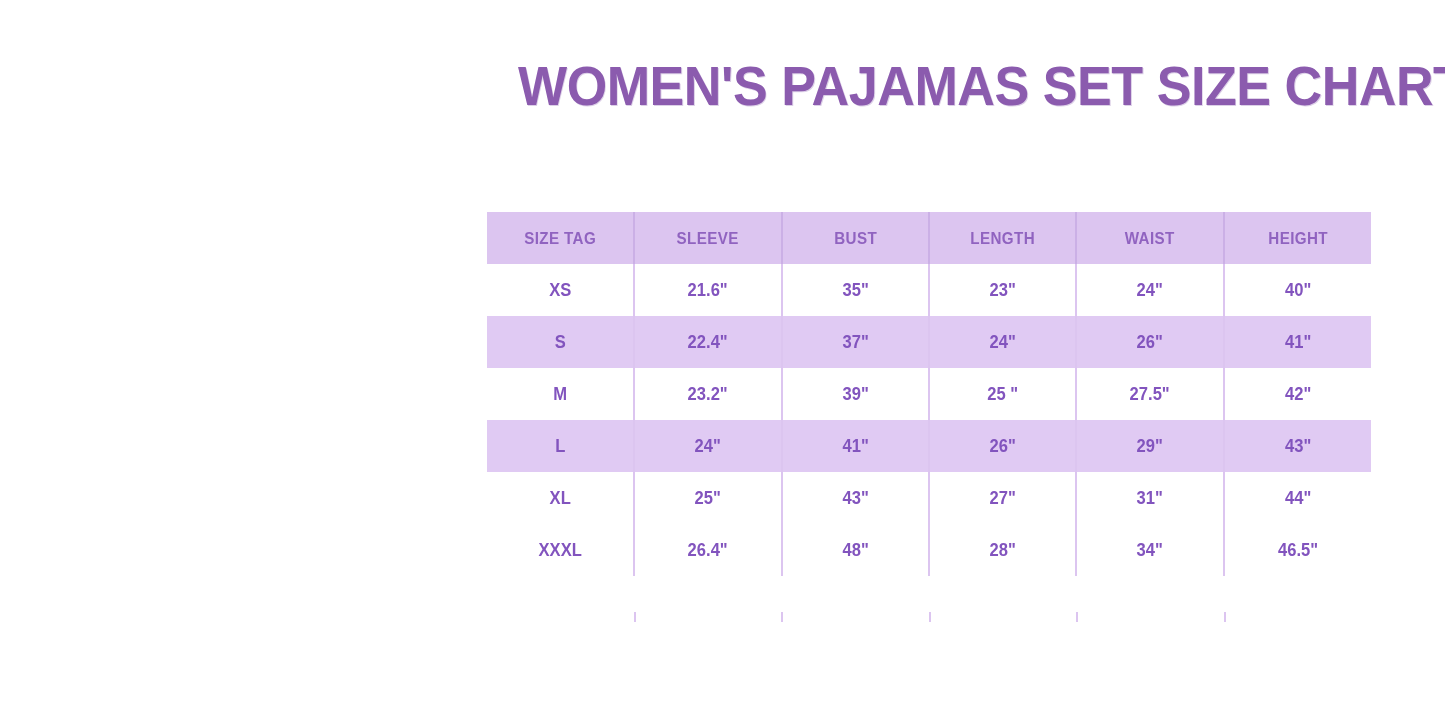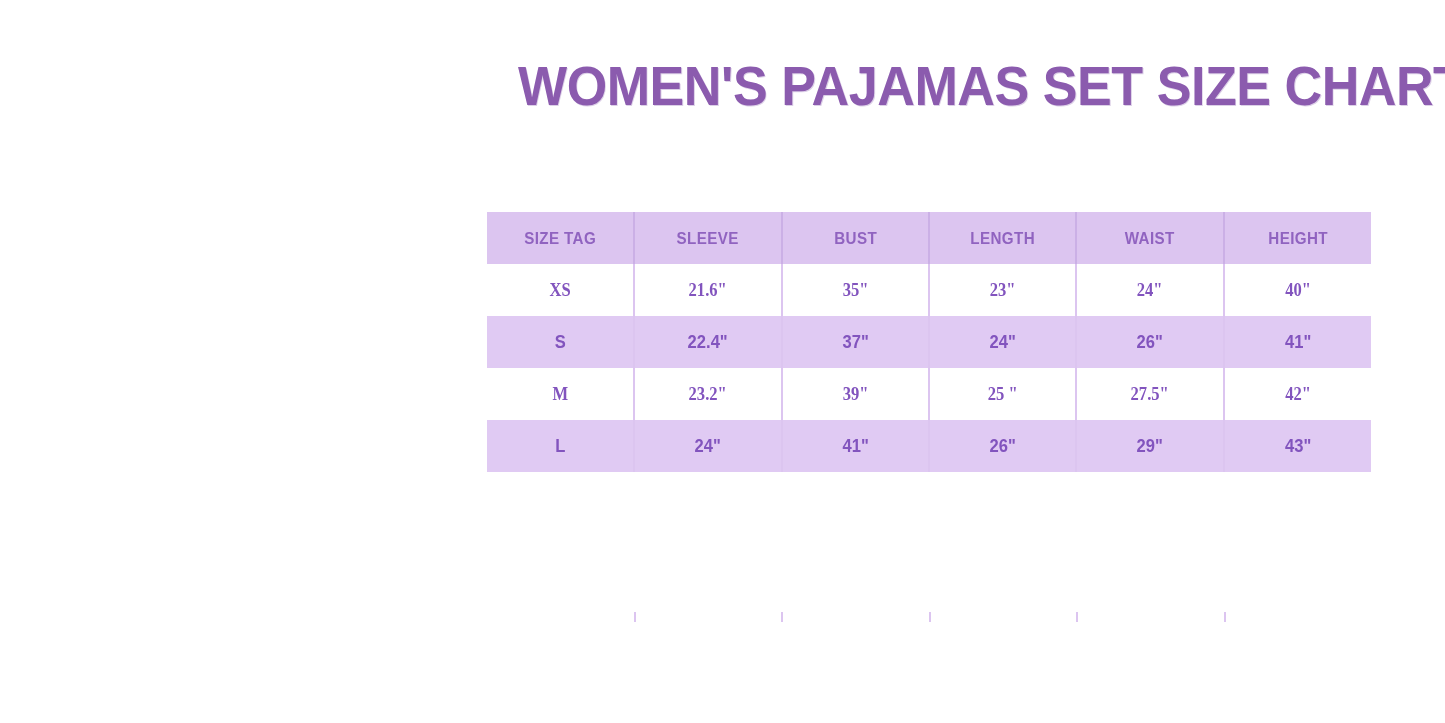--- a/index.html
+++ b/index.html
@@ -72,21 +72,21 @@
     font-weight: bold;
     text-align: center;
     vertical-align: middle;
     border: 0;
     border-right: 2px solid #DCC5F0;
     transform: scaleX(0.92);
     white-space: nowrap;
   }
   table.size-table tbody td:last-child { border-right: 0; }
   table.size-table tbody tr.striped { background: #E0CAF3; }
-  table.size-table tbody tr.plain  { background: transparent; font-family: Liberation Serif, serif; }
+  table.size-table tbody tr.plain  { background: transparent; }
 
   
   #divider-tails {
     position: absolute;
     left: 487px;
     top: 612px;
     width: 884px;
     height: 10px;
   }
   #divider-tails span {
@@ -153,20 +153,36 @@
         <td>42"</td>
       </tr>
       <tr class="striped">
         <td>L</td>
         <td>24"</td>
         <td>41"</td>
         <td>26"</td>
         <td>29"</td>
         <td>43"</td>
       </tr>
+      <tr class="plain">
+        <td>XL</td>
+        <td>25"</td>
+        <td>43"</td>
+        <td>27"</td>
+        <td>31"</td>
+        <td>44"</td>
+      </tr>
+      <tr class="plain">
+        <td>XXXL</td>
+        <td>26.4"</td>
+        <td>48"</td>
+        <td>28"</td>
+        <td>34"</td>
+        <td>46.5"</td>
+      </tr>
     </tbody>
   </table>
 </div>
 
 <div id="divider-tails">
   <span></span>
   <span></span>
   <span></span>
   <span></span>
   <span></span>

